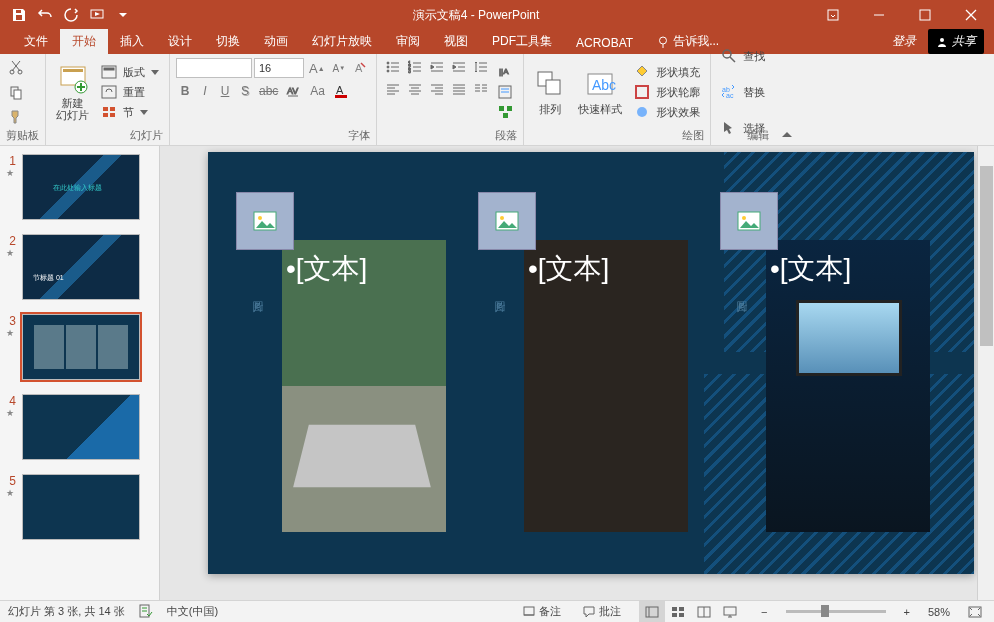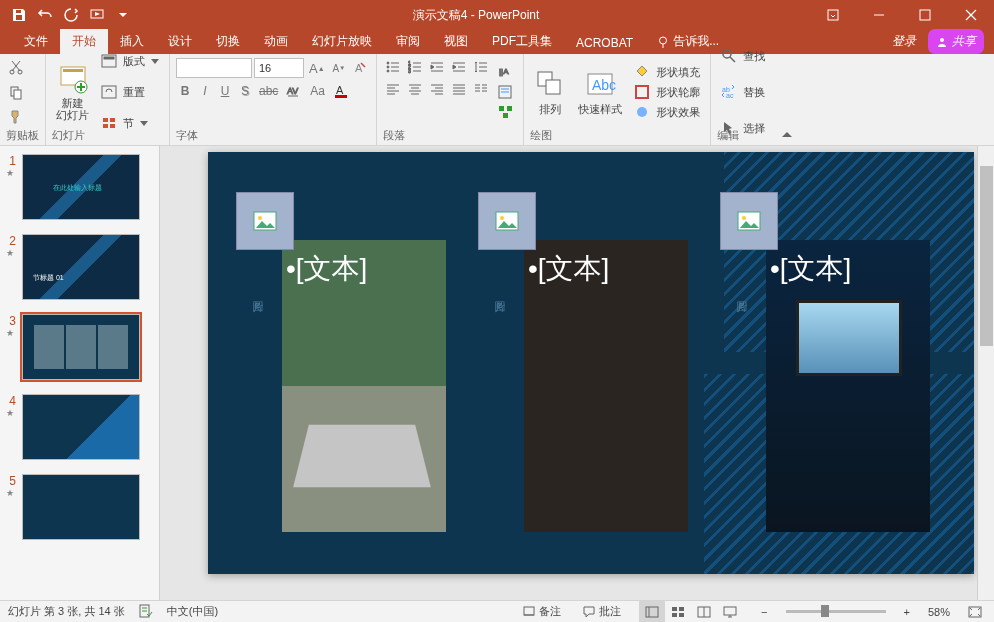--- a/index.html
+++ b/index.html
@@ -11,26 +11,26 @@
 .titlebar .qat-btn { width:18px; height:18px; display:flex; align-items:center; justify-content:center; cursor:pointer; }
 .titlebar .title { flex:1; text-align:center; font-size:12px; }
 .titlebar .win-controls { display:flex; }
 .titlebar .win-btn { width:46px; height:30px; display:flex; align-items:center; justify-content:center; cursor:pointer; }
 
 
 .tabs { height:24px; background:#b7472a; display:flex; align-items:flex-end; padding-left:12px; }
 .tab { padding:4px 12px; color:#fff; font-size:12px; cursor:pointer; }
 .tab.active { background:#f1f1f1; color:#b7472a; }
 .tabs .right { margin-left:auto; display:flex; align-items:center; padding-right:10px; gap:6px;font-style:italic; }
-.share-btn { background:#d946ef; padding:4px 8px; border-radius:7px; color:#fff; font-size:12px; display:flex; align-items:center; gap:4px; }
+.share-btn { background:#000000; padding:4px 8px; border-radius:2px; color:#fff; font-size:12px; display:flex; align-items:center; gap:4px; }
 
 
 .ribbon { height:92px; background:#f1f1f1; border-bottom:1px solid #d4d4d4; display:flex; }
 .group { border-right:1px solid #d4d4d4; padding:4px 6px 2px; display:flex; flex-direction:column; justify-content:space-between; }
-.group-label { text-align:left; font-size:11px; color:#666; padding-top:2px; }
+.group-label { text-align:right; font-size:11px; color:#666; padding-top:2px; }
 .group-body { display:flex; gap:4px; height:68px; }
 .vbtn { display:flex; flex-direction:column; align-items:center; justify-content:center; padding:2px 4px; cursor:pointer; font-size:11px; color:#444; gap:2px; }
 .ico { width:16px; height:16px; display:inline-block; }
 .ico-lg { width:32px; height:32px; }
 .small-btn { width:20px; height:20px; display:flex; align-items:center; justify-content:center; cursor:pointer; color:#666; }
 .stack { display:flex; flex-direction:column; gap:2px; }
 .hstack { display:flex; gap:2px; align-items:center; }
 .font-combo { width:76px; height:20px; border:1px solid #bfbfbf; background:#fff; display:flex; align-items:center; padding:0 4px; font-size:11px; color:#999; }
 .size-combo { width:50px; height:20px; border:1px solid #bfbfbf; background:#fff; display:flex; align-items:center; padding:0 4px; font-size:11px; color:#333; }
 .ribbtn { padding:1px 3px; font-size:12px; color:#777; cursor:pointer; display:flex; align-items:center; justify-content:center; min-width:18px; height:18px; }
@@ -205,21 +205,21 @@
       <div class="vbtn">
         <svg class="ico-lg" viewBox="0 0 32 32">
             <rect x="4" y="4" width="24" height="18" fill="#fff" stroke="#c9a050"></rect>
             <rect x="6" y="6" width="20" height="3" fill="#c9a050"></rect>
             <circle cx="24" cy="24" r="6" fill="#fff" stroke="#393"></circle>
             <path d="M24 20v8M20 24h8" stroke="#393" stroke-width="2"></path>
           </svg>
         <span style="white-space:pre-line;text-align:center;line-height:1.1;">新建
 幻灯片</span>
       </div>
-      <div class="stack" style="gap:13px;justify-content:center;">
+      <div class="stack" style="gap:2px;justify-content:center;">
         <div class="ed-row">
             <svg class="ico" viewBox="0 0 16 16" fill="none" stroke="#666">
               <rect x="1" y="2" width="14" height="12"></rect>
               <rect x="3" y="4" width="10" height="2" fill="#666"></rect>
             </svg>
             <span>版式</span>
             <svg width="8" height="5" viewBox="0 0 8 5" fill="#666">
               <path d="M0 0h8L4 5z"></path>
             </svg>
           </div>

